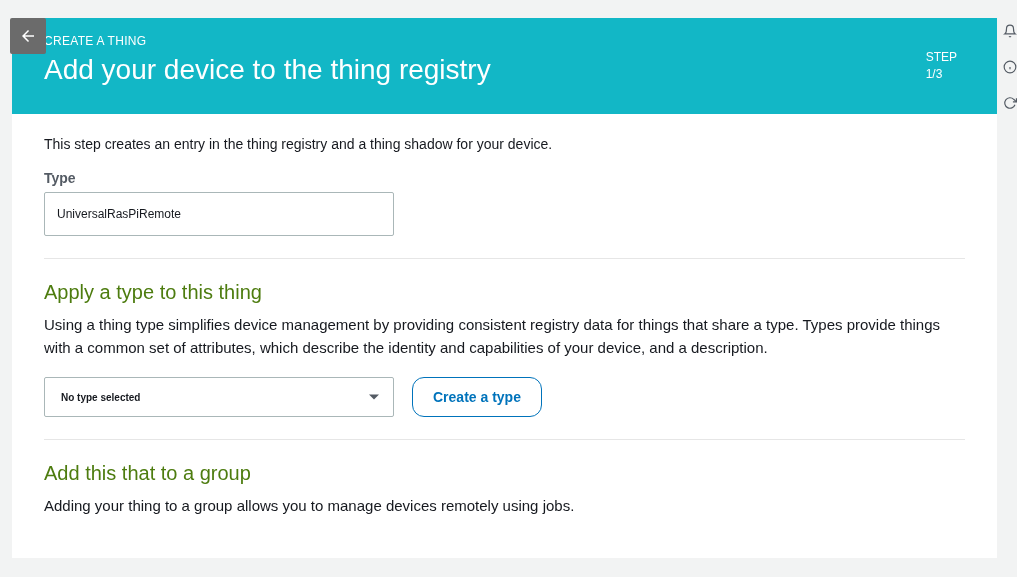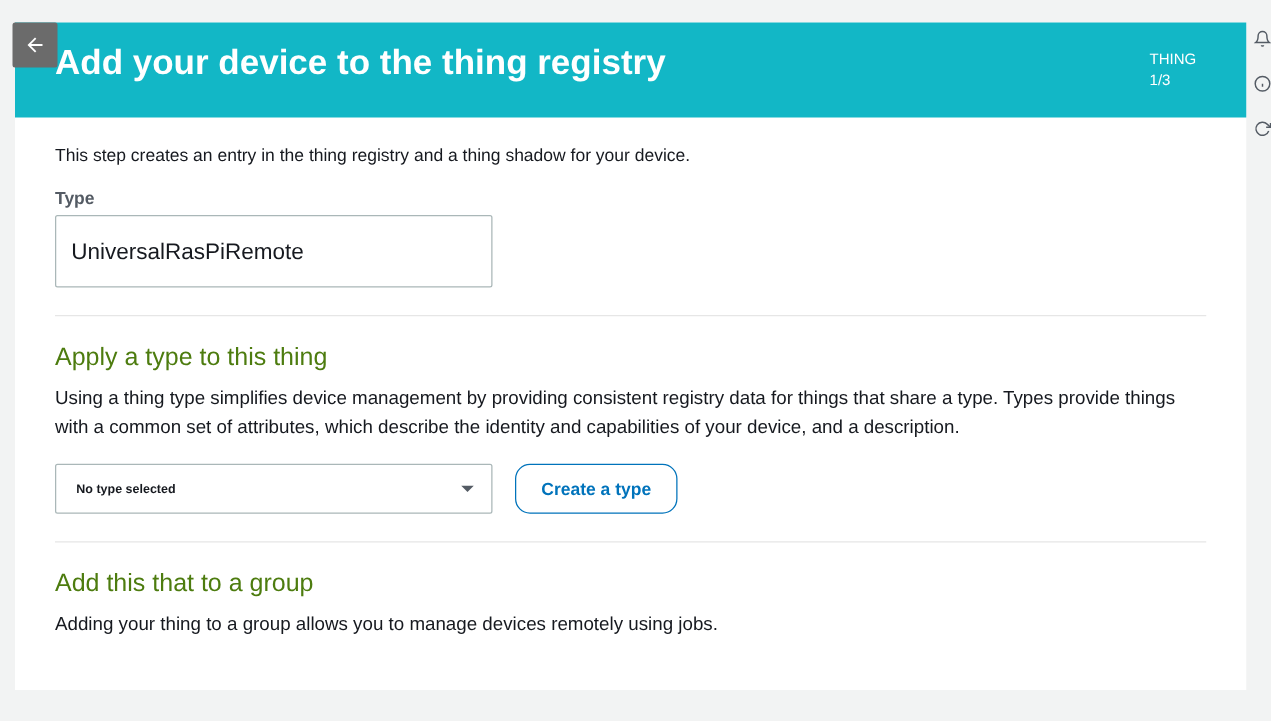--- a/index.html
+++ b/index.html
@@ -25,21 +25,21 @@
       padding: 16px 32px 28px 32px;
       position: relative;
     }
     .breadcrumb {
       font-size: 12px;
       letter-spacing: 0.3px;
       margin-bottom: 6px;
     }
     .header h1 {
       font-size: 28px;
-      font-weight: 700;
+      font-weight: 400;
     }
     .step-indicator {
       position: absolute;
       right: 40px;
       top: 50%;
       transform: translateY(-50%);
       text-align: left;
       font-size: 12px;
       line-height: 1.4;
     }
@@ -58,25 +58,25 @@
     }
     .field-label {
       font-size: 14px;
       font-weight: 700;
       color: #545b64;
       margin-bottom: 6px;
       display: block;
     }
     .text-input {
       width: 350px;
-      height: 58px;
+      height: 44px;
       border: 1px solid #aab7b8;
       border-radius: 2px;
       padding: 0 12px;
-      font-size: 18px;
+      font-size: 12px;
       color: #16191f;
       font-family: inherit;
     }
     .section-heading {
       font-size: 20px;
       font-weight: 400;
       color: #4d7c0f;
       margin-bottom: 10px;
     }
     .section-desc {
@@ -156,23 +156,24 @@
 <body>
 
 <div class="back-btn">
   <svg width="18" height="18" viewBox="0 0 24 24">
       <path d="M20 11H7.83l5.59-5.59L12 4l-8 8 8 8 1.41-1.41L7.83 13H20v-2z"></path>
     </svg>
 </div>
 
 <div class="main-panel">
   <div class="header">
+    <div class="breadcrumb">CREATE A THING</div>
     <h1>Add your device to the thing registry</h1>
     <div class="step-indicator">
-      <div>THING</div>
+      <div>STEP</div>
       <div>1/3</div>
     </div>
   </div>
 
   <div class="content">
 
     <div class="section">
       <p class="intro-text">This step creates an entry in the thing registry and a thing shadow for your device.</p>
       <label class="field-label">Type</label>
       <input type="text" class="text-input" value="UniversalRasPiRemote" style="">

